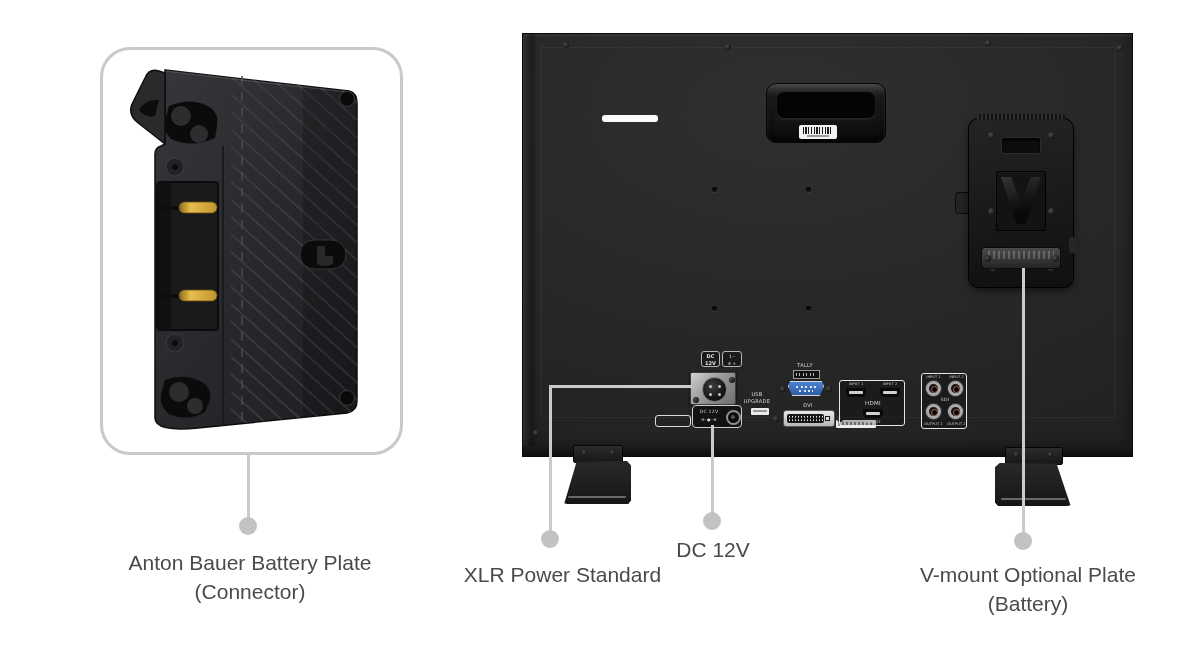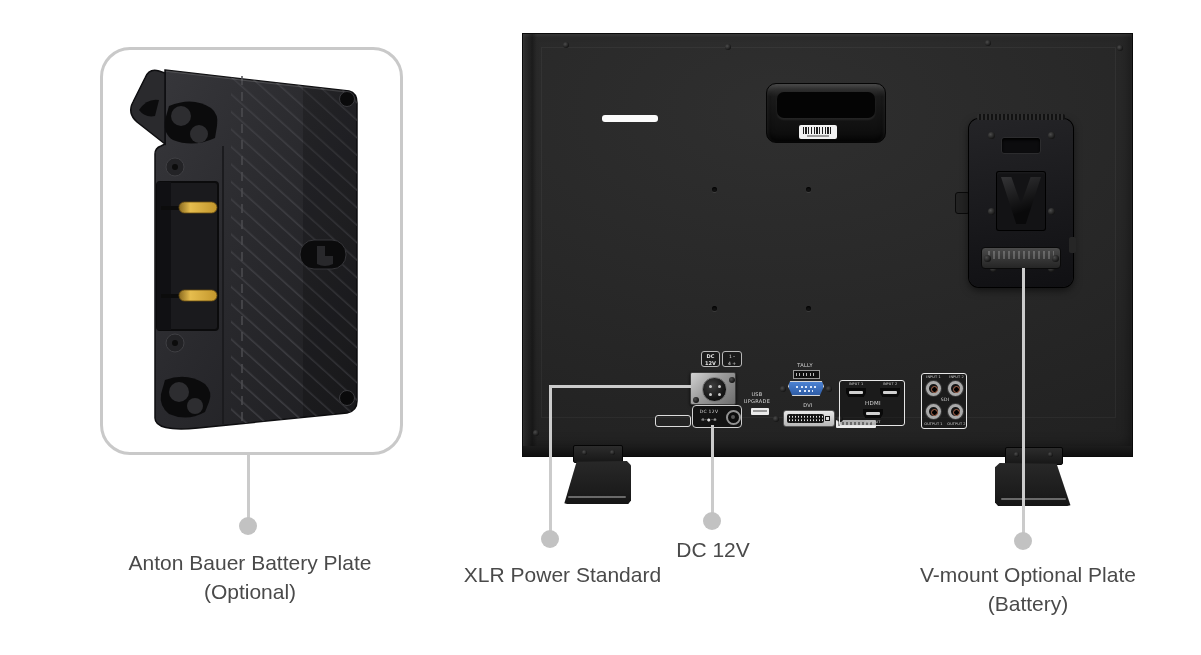--- a/index.html
+++ b/index.html
@@ -377,21 +377,21 @@
   <div class="cl xlr-line-h z5"></div>
   <div class="cl xlr-line-v z5"></div>
   <div class="cdot xlr-dot"></div>
   <div class="cl dc-line z5"></div>
   <div class="cdot dc-dot"></div>
   <div class="cl vm-line z5"></div>
   <div class="cdot vm-dot"></div>
 
   <div class="caption ab-caption">
     <div>Anton Bauer Battery Plate</div>
-    <div>(Optional)</div>
+    <div>(Connector)</div>
   </div>
   <div class="caption xlr-caption">XLR Power Standard</div>
   <div class="caption dc-caption">DC 12V</div>
   <div class="caption vm-caption">
     <div>V-mount Optional Plate</div>
     <div>(Battery)</div>
   </div>
 
 </div>
 

